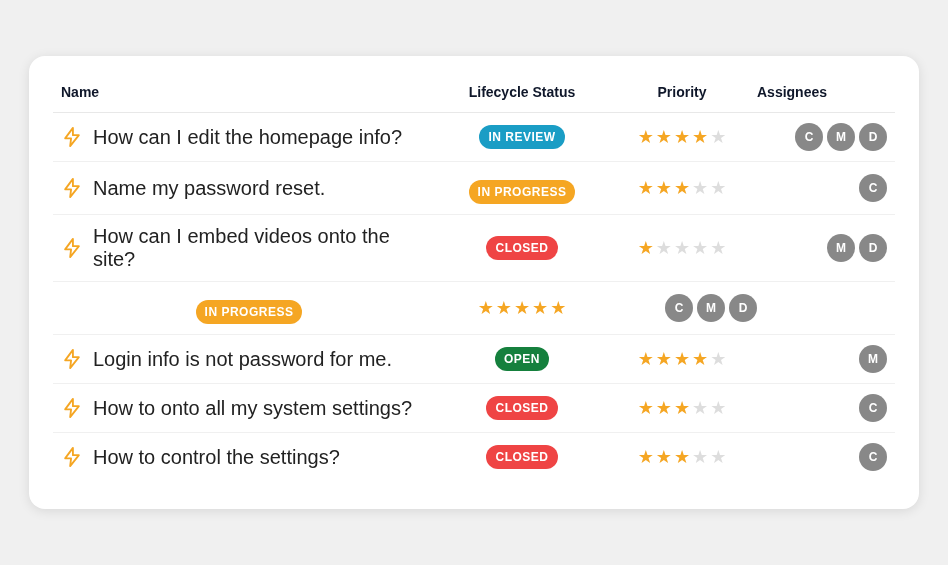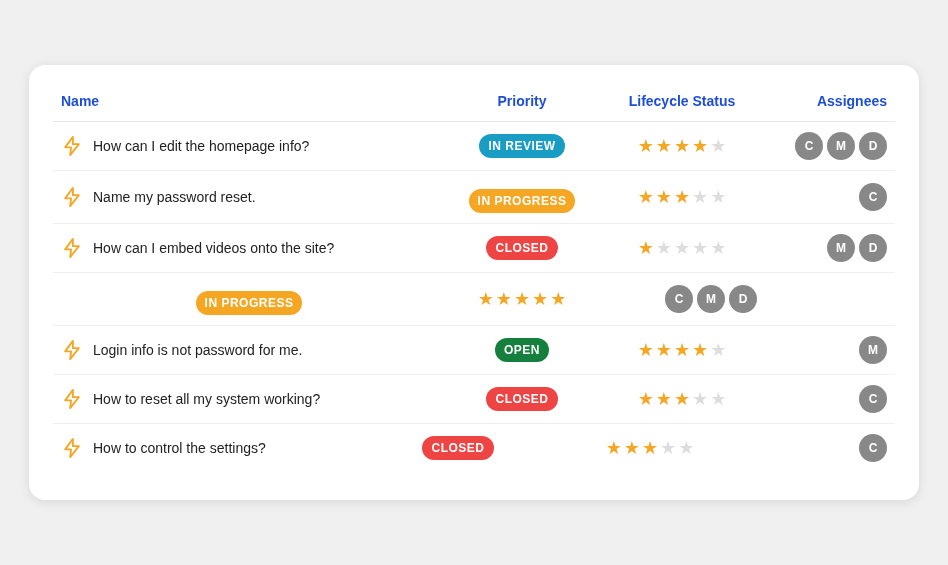--- a/index.html
+++ b/index.html
@@ -20,37 +20,37 @@
     }
     .table-header {
       display: grid;
       grid-template-columns: 1fr 170px 150px 130px;
       padding: 8px 8px 12px 8px;
       border-bottom: 1px solid #e8e8e8;
     }
     .col-header {
       font-size: 14px;
       font-weight: 600;
-      color: #1d4ed8;
+      color: #0f172a;
     }
     .col-header.center { text-align: center; }
-    .col-header.right { text-align: right; }
+    .col-header.right { }
     .table-row {
       display: grid;
       grid-template-columns: 1fr 170px 150px 130px;
       padding: 10px 8px;
       align-items: center;
       border-bottom: 1px solid #f0f0f0;
     }
-    .table-row:last-child { border-bottom: none; gap: 32px; }
+    .table-row:last-child { border-bottom: none; }
     .row-name {
       display: flex;
       align-items: center;
       gap: 10px;
-      font-size: 14px;
+      font-size: 20px;
       color: #222;
       font-weight: 500;
     }
     .lightning-icon {
       width: 22px;
       height: 22px;
       flex-shrink: 0;
     }
     .status-badge {
       display: inline-block;
@@ -96,22 +96,22 @@
       align-items: center;
       justify-content: center;
     }
   </style>
 </head>
 <body>
 
 <div class="card">
   <div class="table-header">
     <div class="col-header">Name</div>
+    <div class="col-header center">Lifecycle Status</div>
     <div class="col-header center">Priority</div>
-    <div class="col-header center">Lifecycle Status</div>
     <div class="col-header right">Assignees</div>
   </div>
   <div id="table-body">
       <div class="table-row">
         <div class="row-name">
     <svg class="lightning-icon" viewBox="0 0 24 24" fill="none" xmlns="http://www.w3.org/2000/svg">
       <path d="M13 2L4.5 13.5H11L10 22L19.5 10H13L13 2Z" stroke="#f5a623" stroke-width="2" stroke-linejoin="round" fill="none"></path>
     </svg>
     <span>How can I edit the homepage info?</span>
   </div>
@@ -210,21 +210,21 @@
         </div>
         <div class="assignees">
           <div class="avatar">M</div>
         </div>
       </div>
       <div class="table-row">
         <div class="row-name">
     <svg class="lightning-icon" viewBox="0 0 24 24" fill="none" xmlns="http://www.w3.org/2000/svg">
       <path d="M13 2L4.5 13.5H11L10 22L19.5 10H13L13 2Z" stroke="#f5a623" stroke-width="2" stroke-linejoin="round" fill="none"></path>
     </svg>
-    <span>How to reset all my system working?</span>
+    <span>How to onto all my system settings?</span>
   </div>
         <div class="status-col">
           <span class="status-badge badge-closed">CLOSED</span>
         </div>
         <div class="stars">
           <span class="star star-filled">★</span>
           <span class="star star-filled">★</span>
           <span class="star star-filled">★</span>
           <span class="star star-empty">★</span>
           <span class="star star-empty">★</span>

